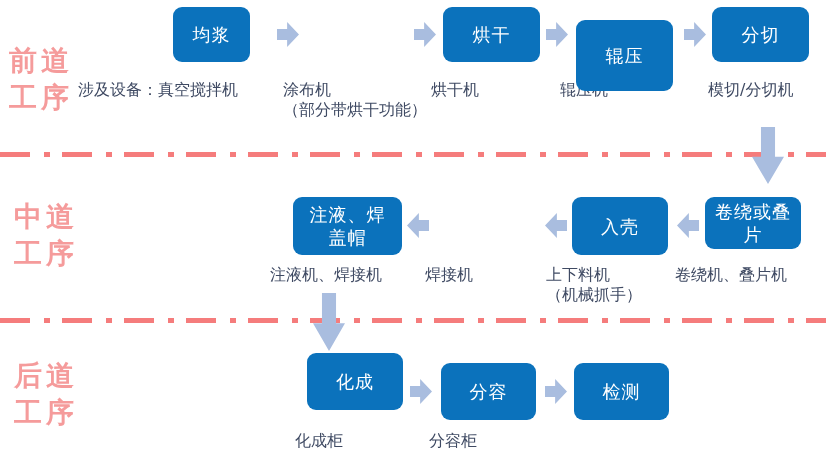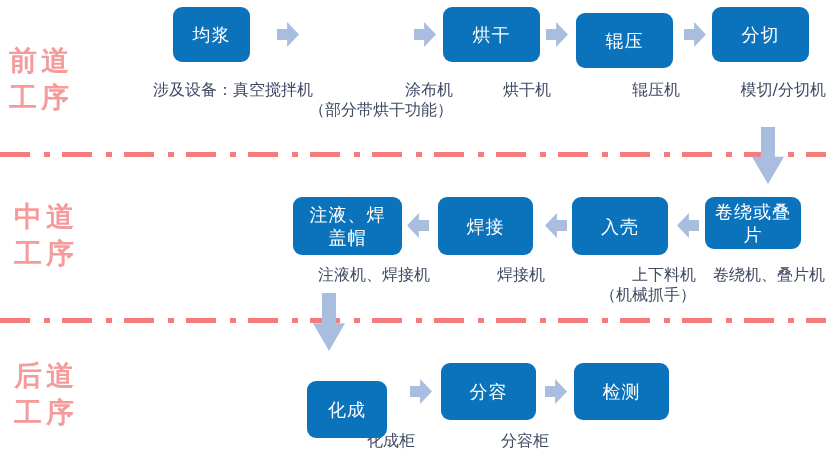--- a/index.html
+++ b/index.html
@@ -18,21 +18,21 @@
     font-size:28px;line-height:37px;font-weight:bold;letter-spacing:4px;z-index:2;
   }
   .box{
     position:absolute;background:var(--box_blue,#0b72bc);border-radius:9px;
     color:var(--box_text,#fff);display:flex;align-items:center;justify-content:center;
     text-align:center;font-size:18px;line-height:23px;letter-spacing:1px;
     white-space:pre-line;z-index:3;
   }
   .equip{
     position:absolute;color:var(--equipment_text,#3f4a63);font-size:16px;
-    line-height:20px;text-align:right;white-space:pre-line;z-index:2;
+    line-height:20px;text-align:left;white-space:pre-line;z-index:2;
   }
   .arrow{position:absolute;background:var(--arrow_blue,#a9bddf);z-index:4;}
   .arrow.r{clip-path:polygon(0 28%,46% 28%,46% 0,100% 50%,46% 100%,46% 72%,0 72%);}
   .arrow.l{clip-path:polygon(100% 28%,54% 28%,54% 0,0 50%,54% 100%,54% 72%,100% 72%);}
   .arrow.d{clip-path:polygon(28% 0,72% 0,72% 52%,100% 52%,50% 100%,0 52%,28% 52%);}
 </style>
 </head>
 <body>
 
 <div class="canvas">
@@ -45,52 +45,51 @@
   <div class="stage-label" style="left:14px;top:198px">中道
 工序</div>
   <div class="stage-label" style="left:14px;top:357px">后道
 工序</div>
 
   <div class="box" style="left:173px;top:7px;width:77px;height:55px">均浆</div>
   <div class="arrow r" style="left:277px;top:22px;width:22px;height:25px"></div>
   <div class="arrow r" style="left:414px;top:22px;width:22px;height:25px"></div>
   <div class="box" style="left:443px;top:7px;width:97px;height:55px">烘干</div>
   <div class="arrow r" style="left:546px;top:22px;width:22px;height:25px"></div>
-  <div class="box" style="left:576px;top:13px;width:97px;height:55px">辊压</div>
+  <div class="box" style="left:576px;top:20px;width:97px;height:71px">辊压</div>
   <div class="arrow r" style="left:684px;top:22px;width:22px;height:25px"></div>
   <div class="box" style="left:712px;top:7px;width:97px;height:55px">分切</div>
 
   <div class="equip" style="left:78px;top:80px;width:235px">涉及设备：真空搅拌机</div>
   <div class="equip" style="left:431px;top:80px;width:120px">烘干机</div>
   <div class="equip" style="left:283px;top:80px;width:170px">涂布机
 （部分带烘干功能）</div>
   <div class="equip" style="left:560px;top:80px;width:120px">辊压机</div>
   <div class="equip" style="left:708px;top:80px;width:118px">模切/分切机</div>
 
   <div class="arrow d" style="left:752px;top:127px;width:32px;height:57px"></div>
 
   <div class="box" style="left:705px;top:197px;width:96px;height:52px">卷绕或叠
 片</div>
   <div class="arrow l" style="left:677px;top:213px;width:22px;height:25px"></div>
   <div class="box" style="left:572px;top:197px;width:96px;height:58px">入壳</div>
   <div class="arrow l" style="left:545px;top:213px;width:22px;height:25px"></div>
-  <div class="box" style="left:438px;top:197px;width:95px;height:58px">焊接</div>
   <div class="arrow l" style="left:407px;top:213px;width:22px;height:25px"></div>
   <div class="box" style="left:293px;top:197px;width:109px;height:58px">注液、焊
 盖帽</div>
 
   <div class="equip" style="left:675px;top:265px;width:150px">卷绕机、叠片机</div>
   <div class="equip" style="left:546px;top:265px;width:150px">上下料机
 （机械抓手）</div>
   <div class="equip" style="left:425px;top:265px;width:120px">焊接机</div>
   <div class="equip" style="left:270px;top:265px;width:160px">注液机、焊接机</div>
 
   <div class="arrow d" style="left:313px;top:293px;width:32px;height:58px"></div>
 
-  <div class="box" style="left:307px;top:381px;width:80px;height:57px">化成</div>
+  <div class="box" style="left:307px;top:353px;width:96px;height:57px">化成</div>
   <div class="arrow r" style="left:410px;top:379px;width:22px;height:25px"></div>
   <div class="box" style="left:441px;top:363px;width:95px;height:57px">分容</div>
   <div class="arrow r" style="left:545px;top:379px;width:22px;height:25px"></div>
   <div class="box" style="left:574px;top:363px;width:95px;height:57px">检测</div>
 
   <div class="equip" style="left:295px;top:431px;width:120px">化成柜</div>
   <div class="equip" style="left:429px;top:431px;width:120px">分容柜</div>
 
 </div>
 

